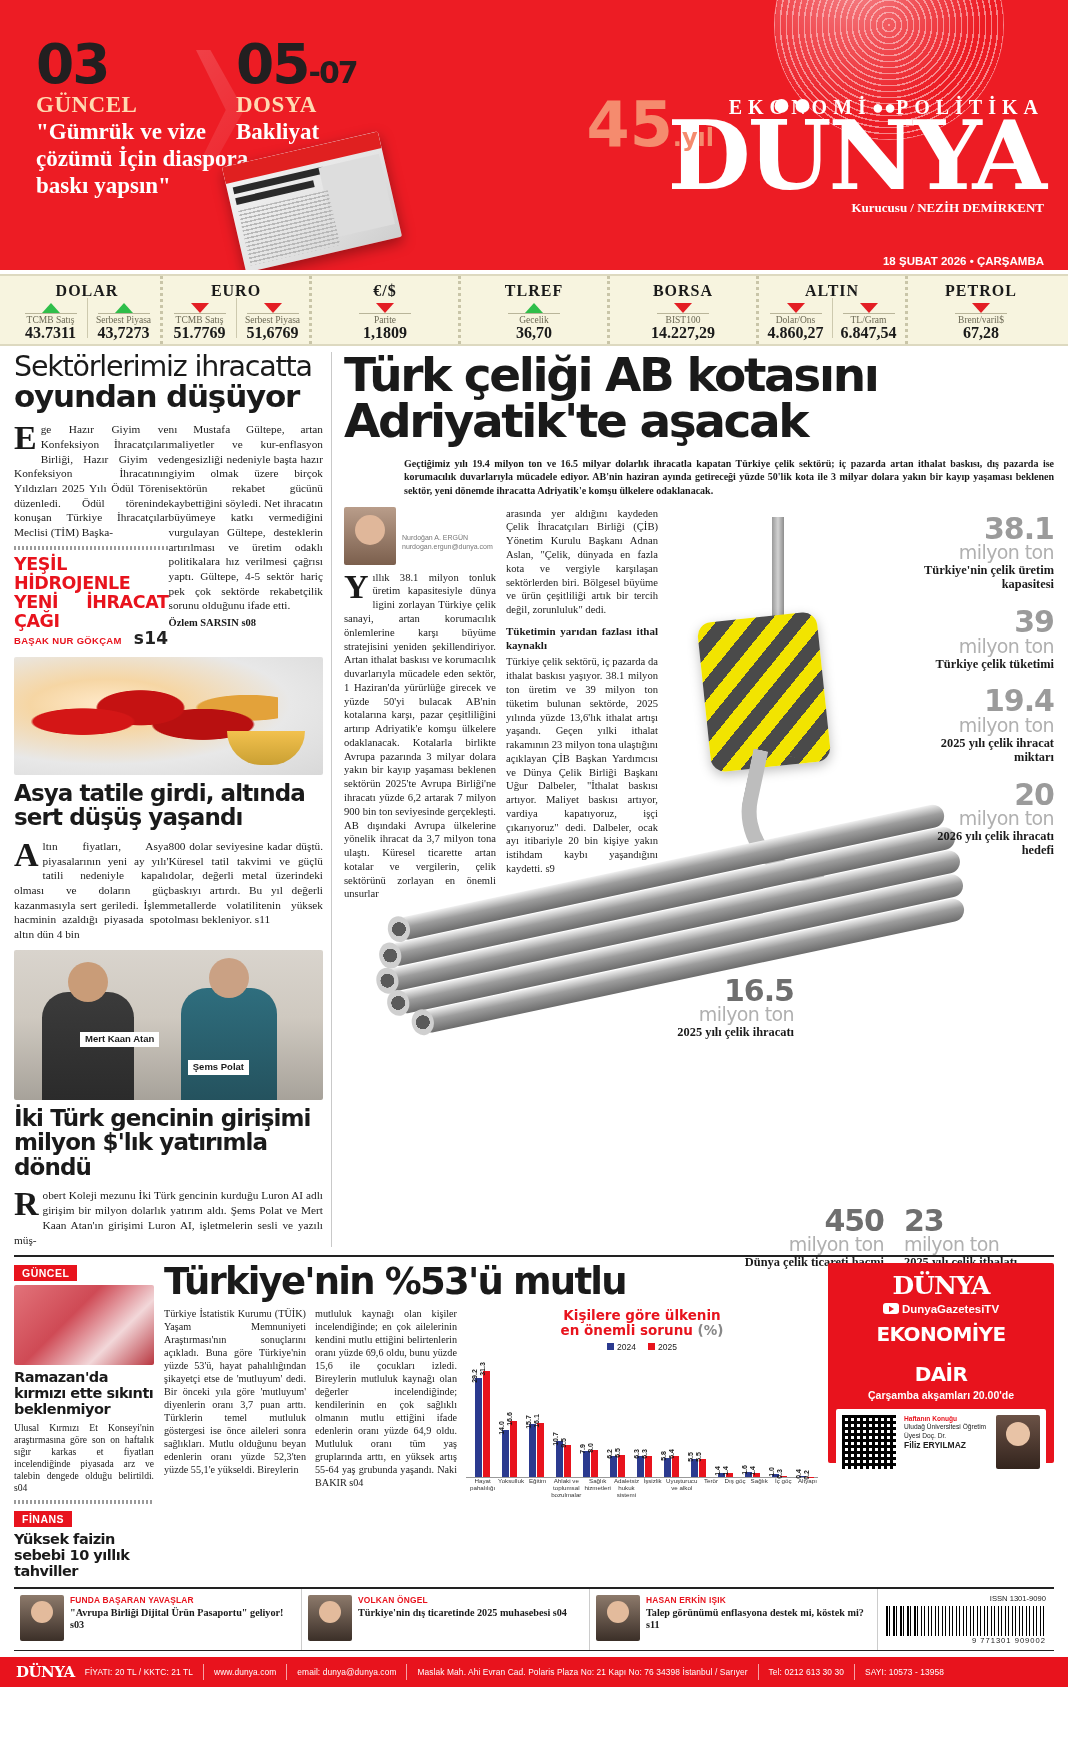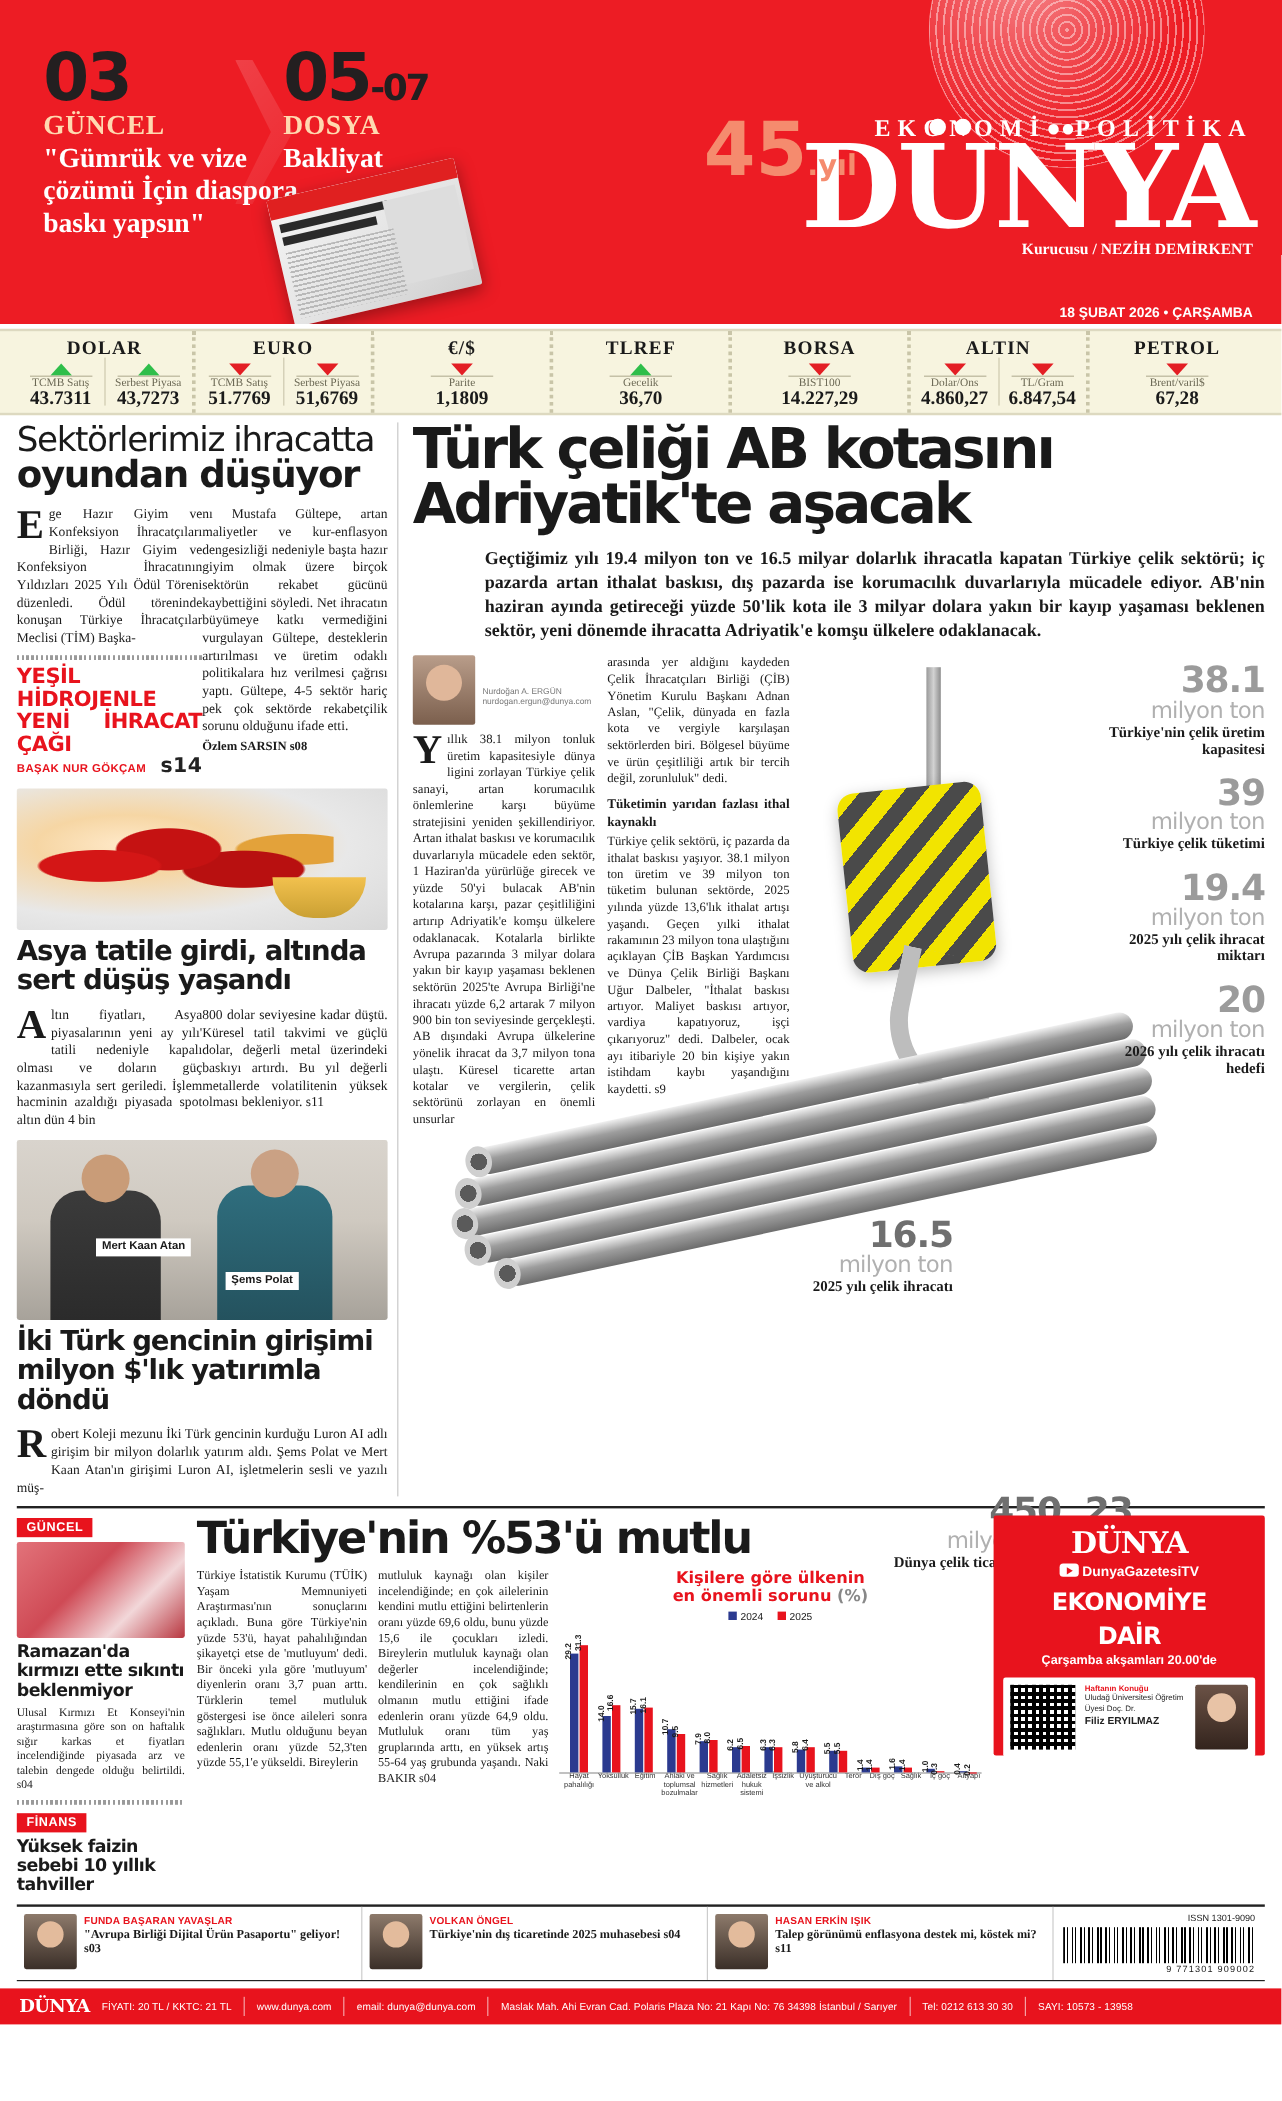--- a/index.html
+++ b/index.html
@@ -128,21 +128,21 @@
   .p1{ left:28px; width:92px; height:108px; background:linear-gradient(#3b3b3b,#2b2b2b); }
   .p1::before{content:"";position:absolute;left:26px;top:-30px;width:40px;height:40px;border-radius:50%;background:#c99c78;}
   .p2{ right:46px; width:96px; height:112px; background:linear-gradient(#2f6e7e,#24525e); }
   .p2::before{content:"";position:absolute;left:28px;top:-30px;width:40px;height:40px;border-radius:50%;background:#caa184;}
   .nametag{ position:absolute; background:#fff; font-family:"Liberation Sans", sans-serif; font-weight:bold; font-size:9.5px; padding:2px 5px; line-height:1.15; }
   #tag1{ left:66px; top:82px; }
   #tag2{ right:74px; top:110px; }
 
   
   .big-hl{ font-family:"DejaVu Sans", sans-serif; font-weight:bold; font-size:47px; line-height:.97; letter-spacing:-2.4px; }
-  .standfirst{ font-family:"Liberation Serif", serif; font-weight:bold; font-size:15px; line-height:1.32; margin:14px 0 0 60px; text-align:justify;}
+  .standfirst{ font-family:"Liberation Serif", serif; font-weight:bold; font-size:10px; line-height:1.32; margin:14px 0 0 60px; text-align:justify;}
 
   .story-grid{ display:flex; margin-top:10px; gap:10px; position:relative; }
   .sg-col{ width:152px; font-family:"Liberation Serif", serif; font-size:10.6px; line-height:1.30; text-align:justify; }
   .author{ display:flex; gap:6px; align-items:flex-start; margin-bottom:6px; }
   .author .ph{ width:52px; height:58px; border-radius:2px; background:linear-gradient(#b99d8a,#7b5f4d); position:relative; overflow:hidden;}
   .author .ph::after{content:"";position:absolute;left:11px;top:8px;width:30px;height:30px;border-radius:50%;background:#e0b79a;}
   .author .nm{ font-family:"Liberation Sans", sans-serif; font-weight:bold; font-size:9.4px; padding-top:26px;}
   .author .nm span{ display:block; font-weight:normal; font-size:7px; color:#777; }
   .sub-h{ font-family:"Liberation Serif", serif; font-weight:bold; font-size:11px; margin:7px 0 3px; }
 
@@ -661,21 +661,21 @@
             </div>
         </div>
       </div>
     </div>
 
     <div class="low-right">
       <div class="promo-box">
         <div class="pb-logo">DÜNYA</div>
         <div class="pb-tv"><span class="pb-yt"></span><span>DunyaGazetesiTV</span></div>
         <div class="pb-main">EKONOMİYE</div>
-        <div class="pb-main" style="margin-top:4px">DAİR</div>
+        <div class="pb-main" style="margin-top:16px">DAİR</div>
         <div class="pb-time">Çarşamba akşamları 20.00'de</div>
         <div class="pb-bottom">
           <div class="qr"></div>
           <div class="guest-txt">
             <div style="color:#e8131d;font-weight:bold;">Haftanın Konuğu</div>
             <div>Uludağ Üniversitesi Öğretim Üyesi Doç. Dr.</div>
             <b>Filiz ERYILMAZ</b>
           </div>
           <div class="guest-ph"></div>
         </div>

